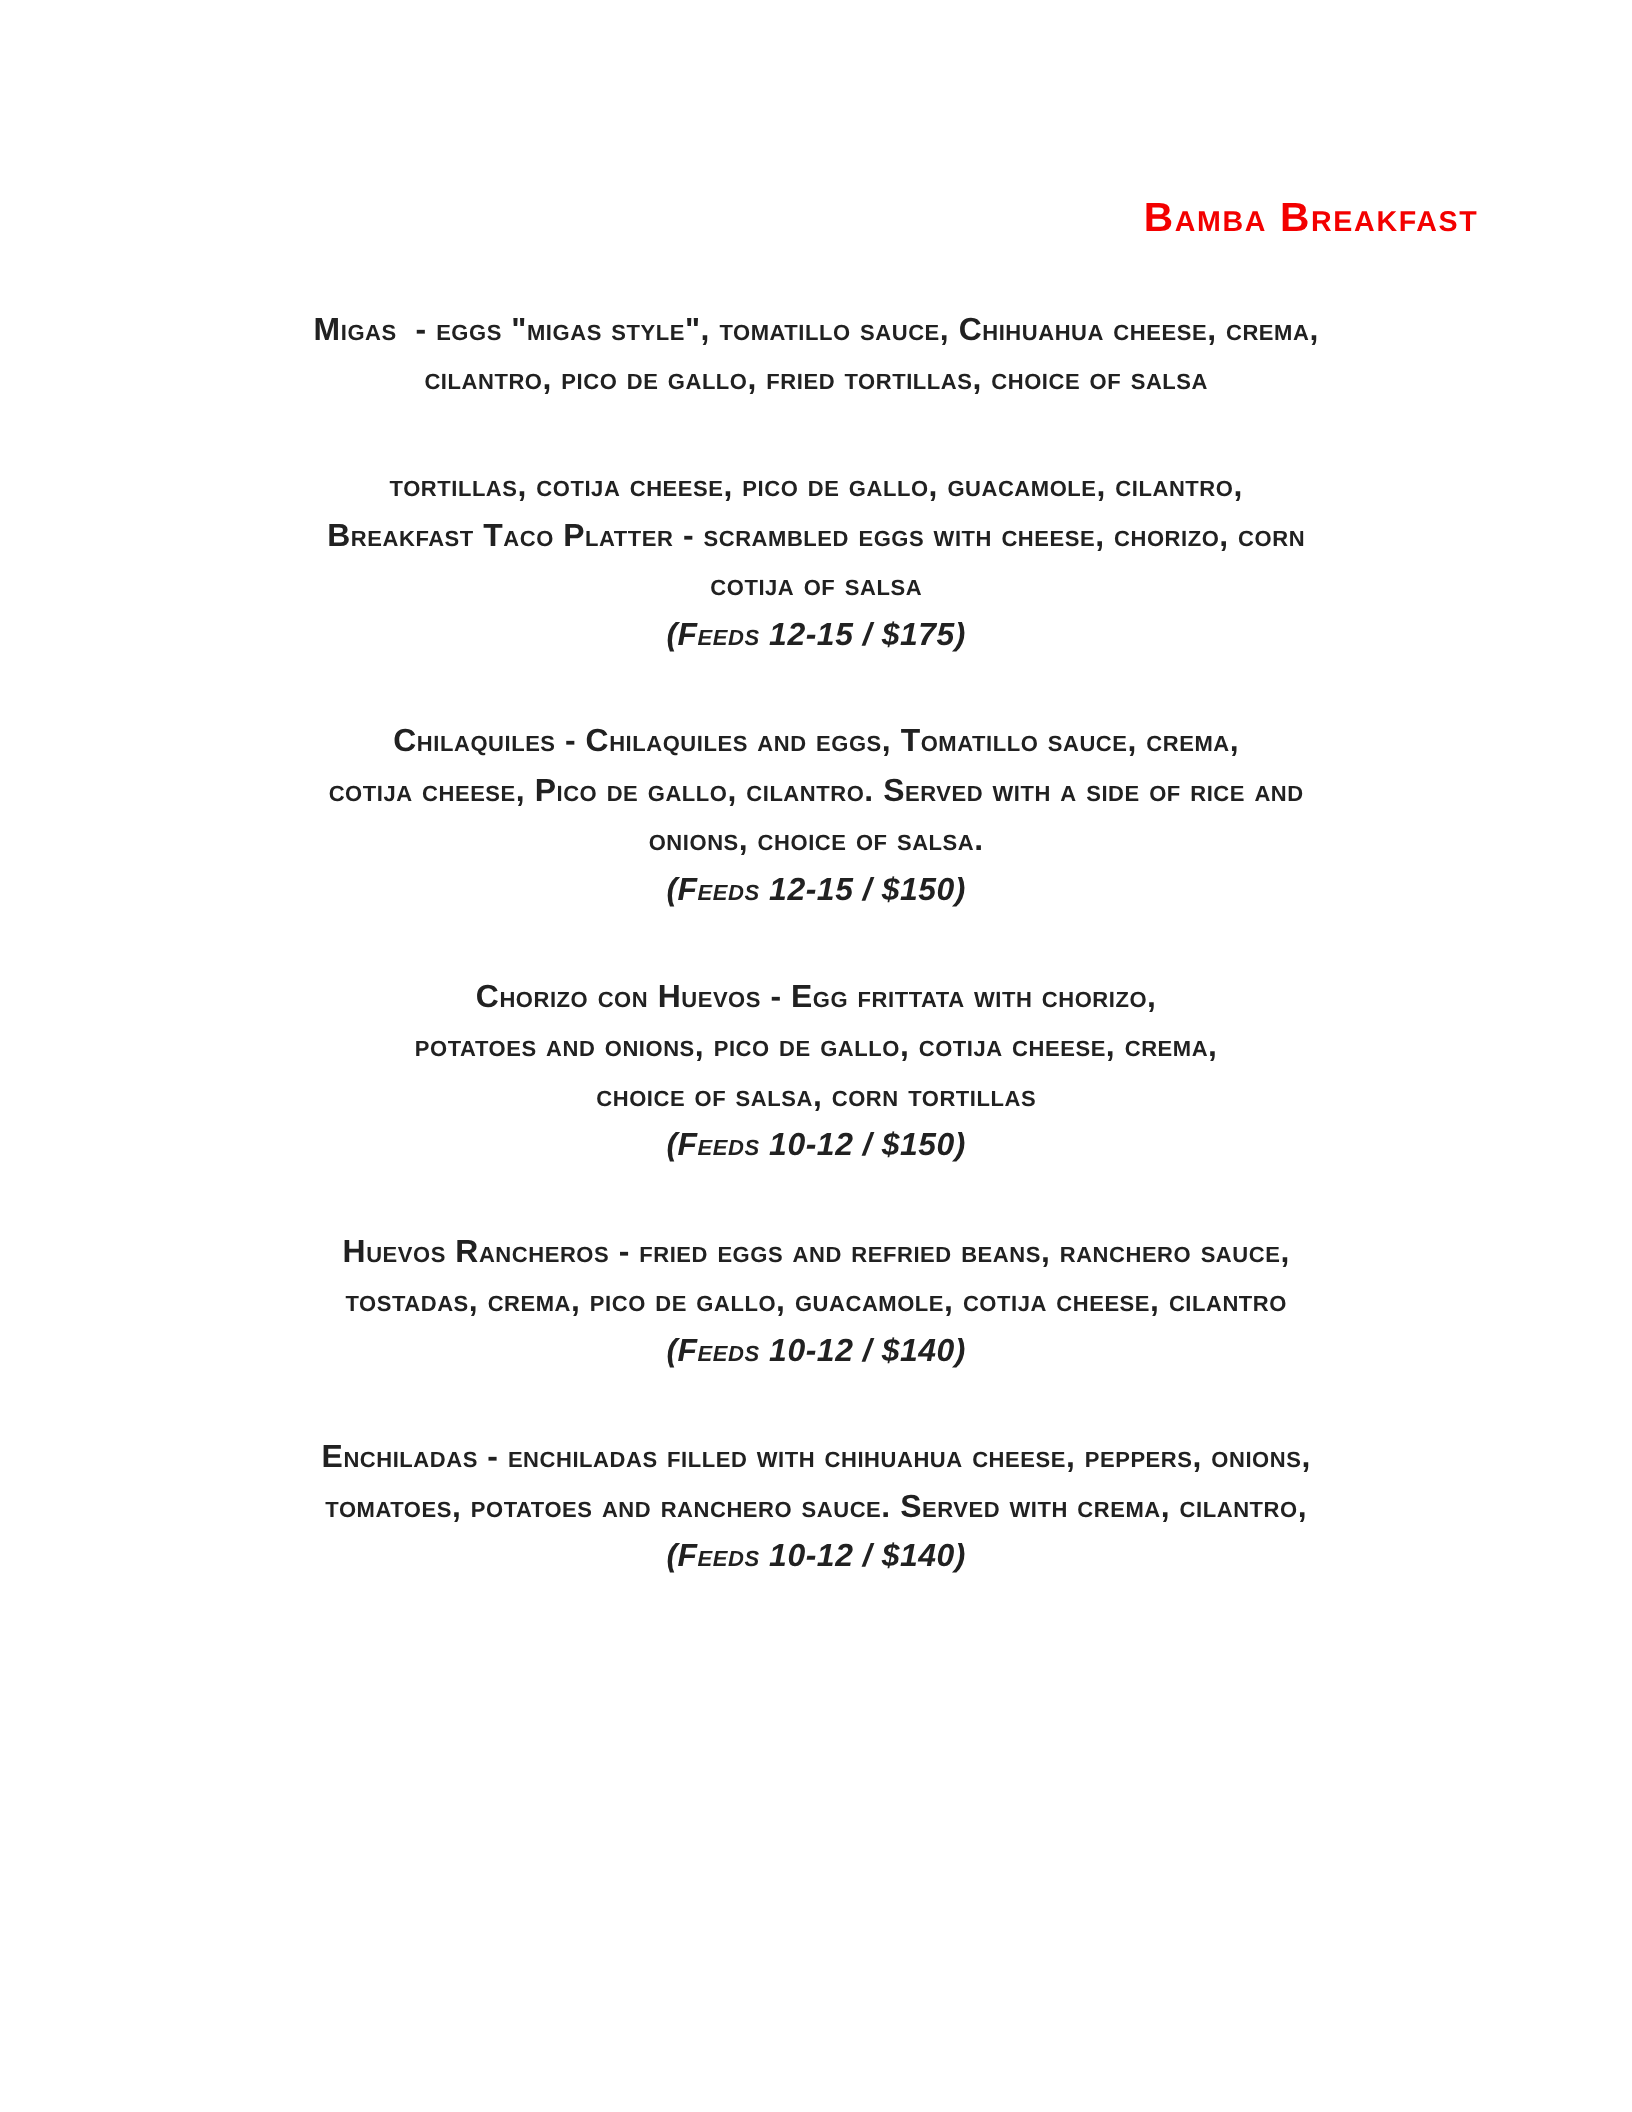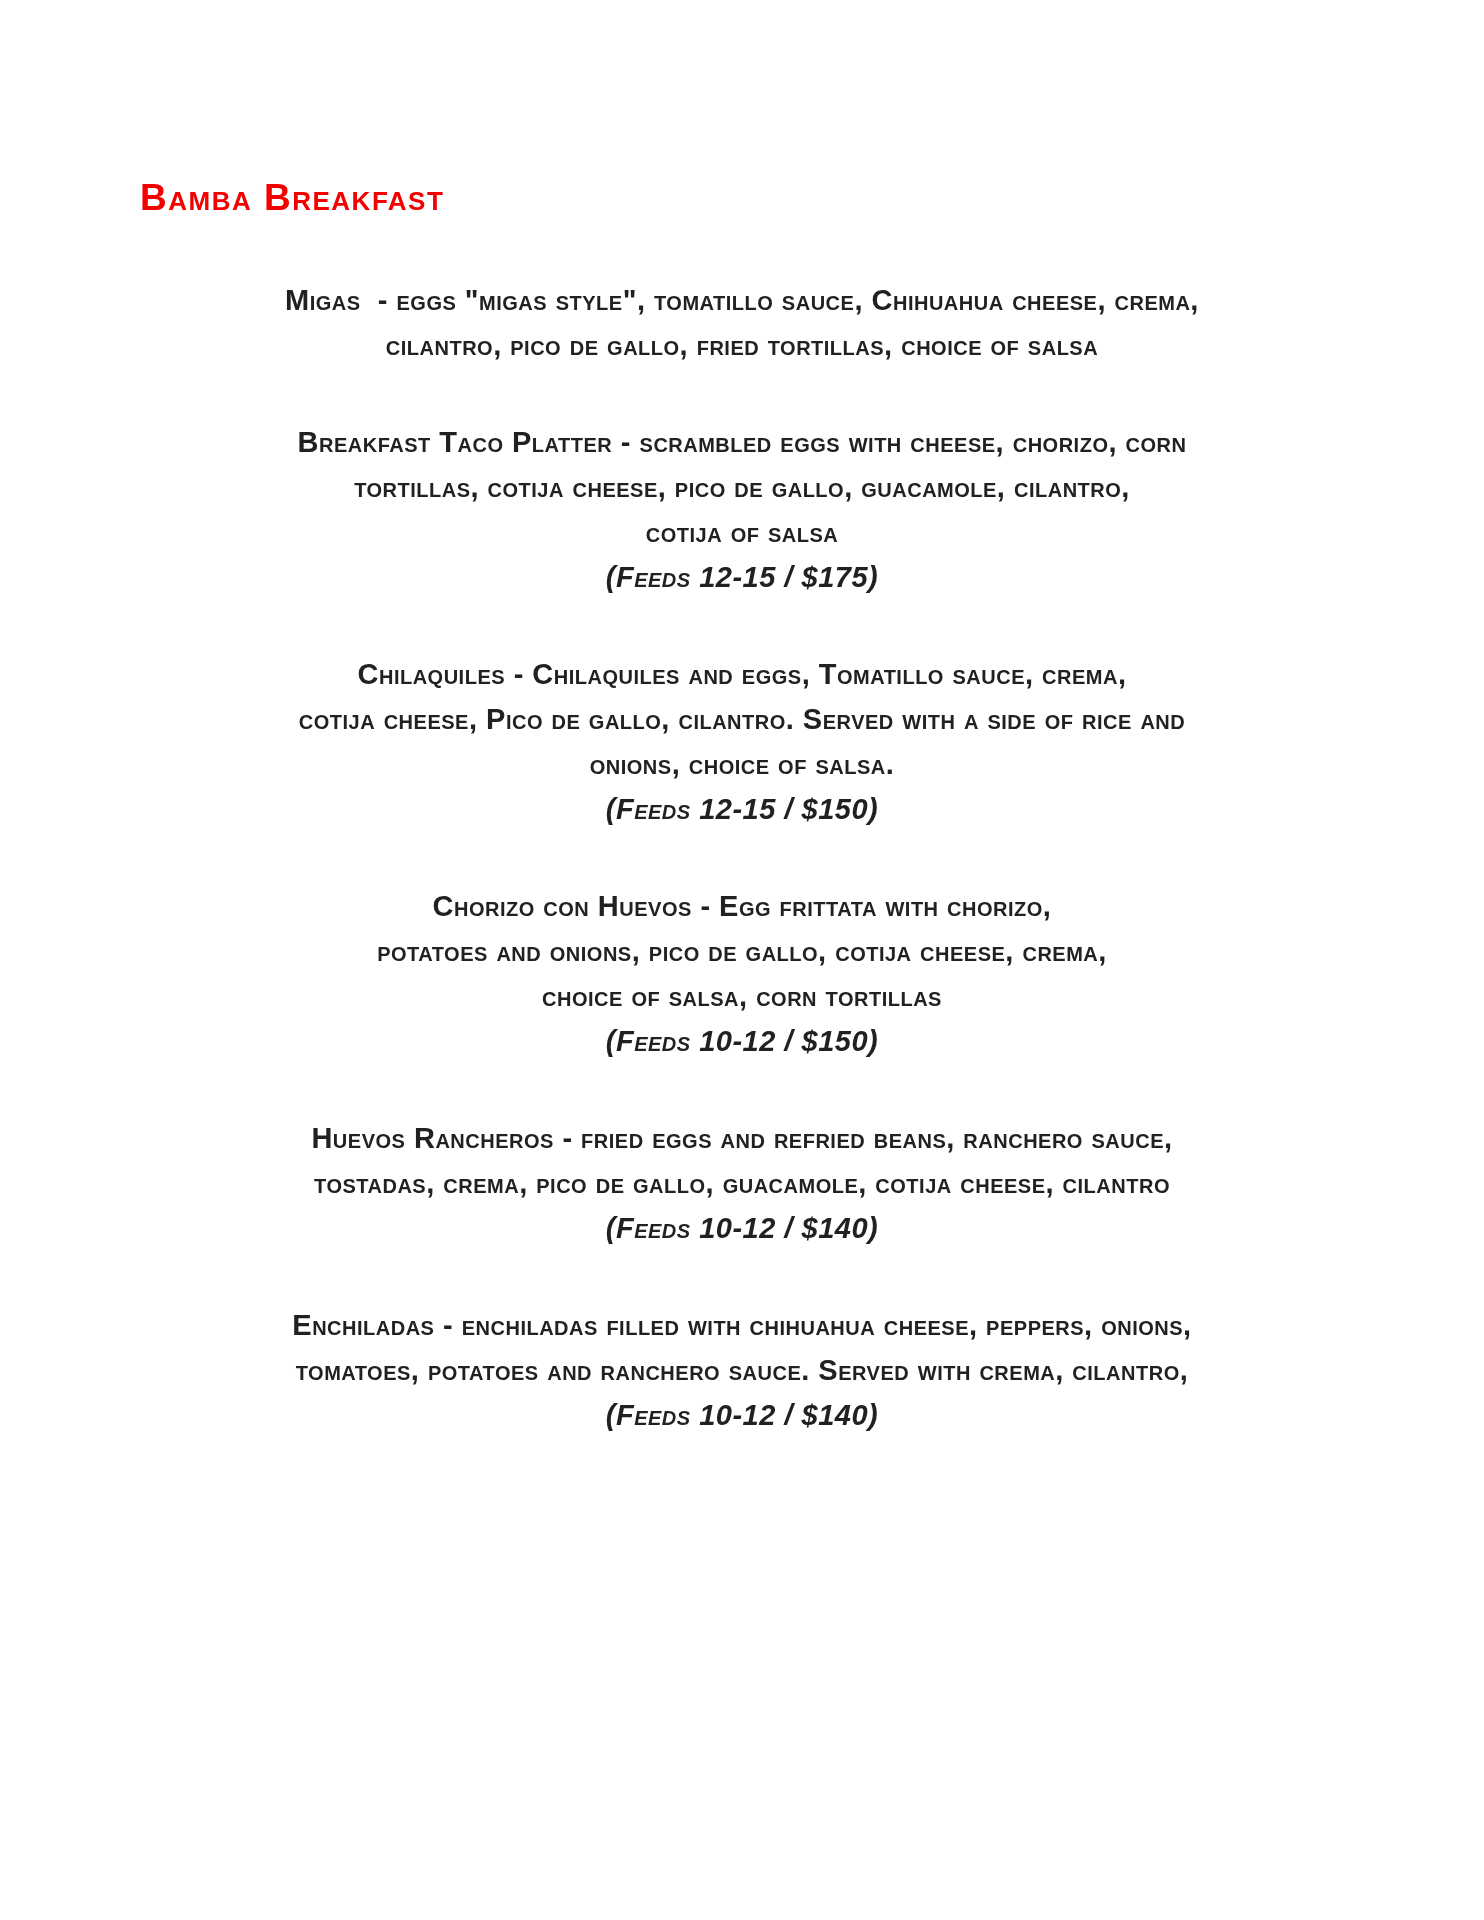--- a/index.html
+++ b/index.html
@@ -14,21 +14,21 @@
     box-sizing: border-box;
     background: #ffffff;
     padding: 176px 140px 0 140px;
     font-family: "Liberation Sans", sans-serif;
     font-weight: bold;
     color: #212121;
     overflow: hidden;
   }
   .doc-title {
     margin: 0 0 58px 0;
-    text-align: left;
+    text-align: right;
     font-size: 37px;
     line-height: 44px;
     font-variant: small-caps;
     letter-spacing: 1.5px;
     color: #f30000;
   }
   .menu-item {
     margin: 0 0 52px 0;
   }
   .line {
@@ -53,22 +53,22 @@
 <div class="page">
 
   <h1 class="doc-title">Bamba Breakfast</h1>
 
   <section class="menu-item">
     <div class="line"><span class="item-name">Migas</span><span>  - eggs "migas style", tomatillo sauce, Chihuahua cheese, crema,</span></div>
     <div class="line">cilantro, pico de gallo, fried tortillas, choice of salsa</div>
   </section>
 
   <section class="menu-item">
+    <div class="line">tortillas, cotija cheese, pico de gallo, guacamole, cilantro,</div>
     <div class="line"><span class="item-name">Breakfast Taco Platter</span><span> - scrambled eggs with cheese, chorizo, corn</span></div>
-    <div class="line">tortillas, cotija cheese, pico de gallo, guacamole, cilantro,</div>
     <div class="line">cotija of salsa</div>
     <div class="line feeds">(Feeds 12-15 / $175)</div>
   </section>
 
   <section class="menu-item">
     <div class="line"><span class="item-name">Chilaquiles</span><span> - Chilaquiles and eggs, Tomatillo sauce, crema,</span></div>
     <div class="line">cotija cheese, Pico de gallo, cilantro. Served with a side of rice and</div>
     <div class="line">onions, choice of salsa.</div>
     <div class="line feeds">(Feeds 12-15 / $150)</div>
   </section>

